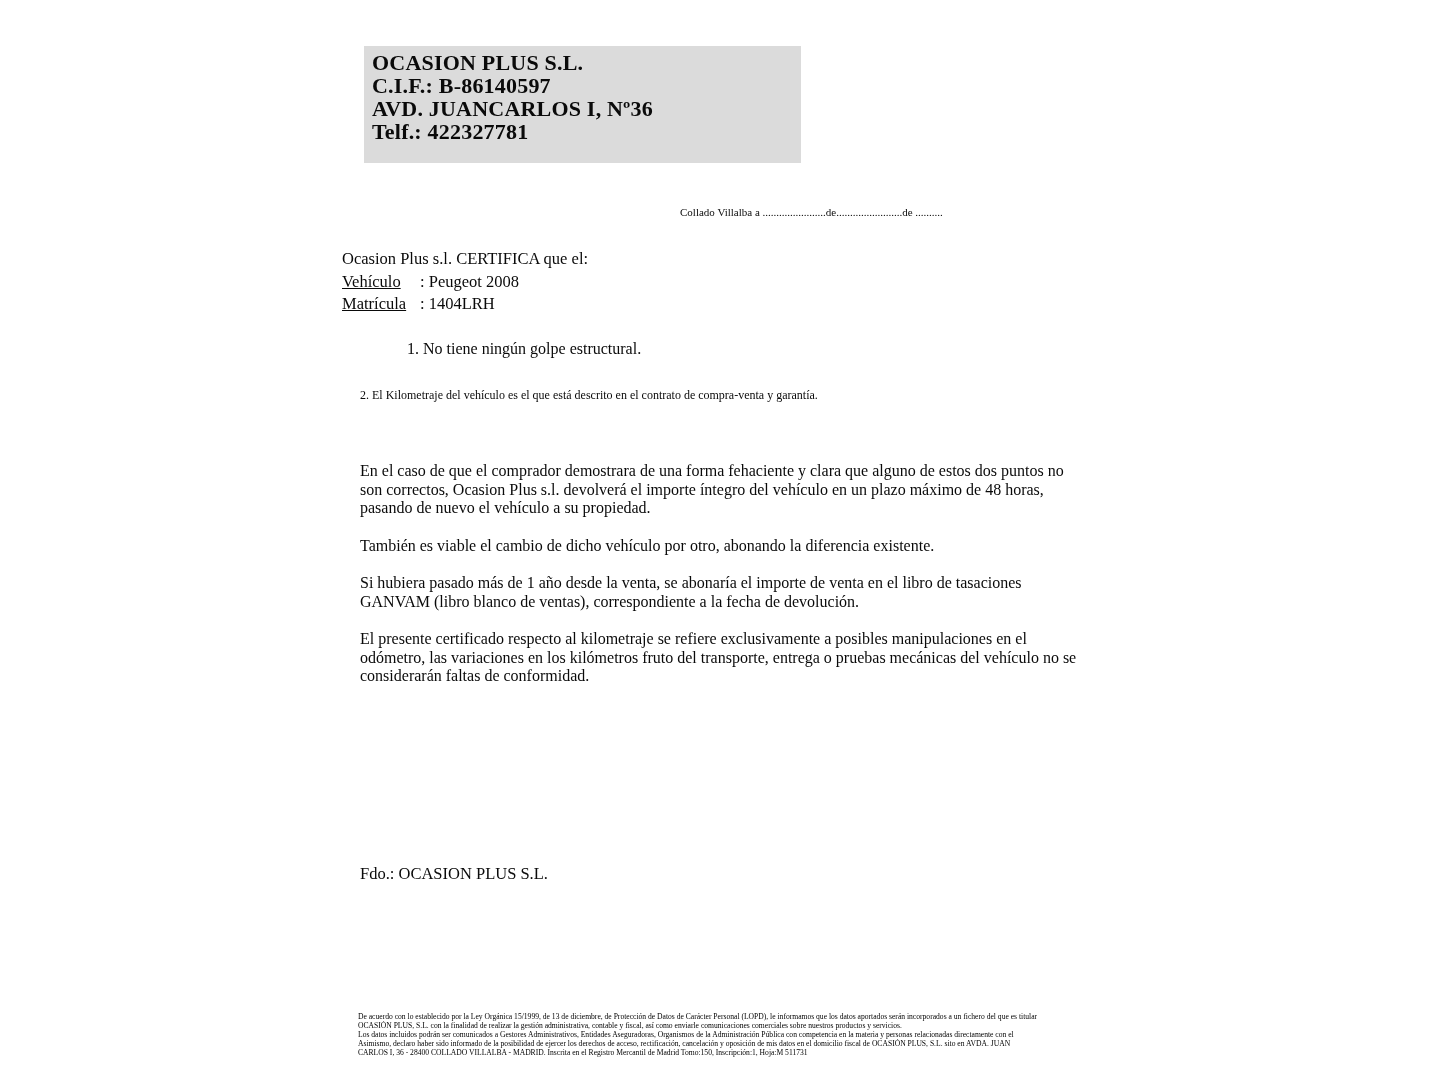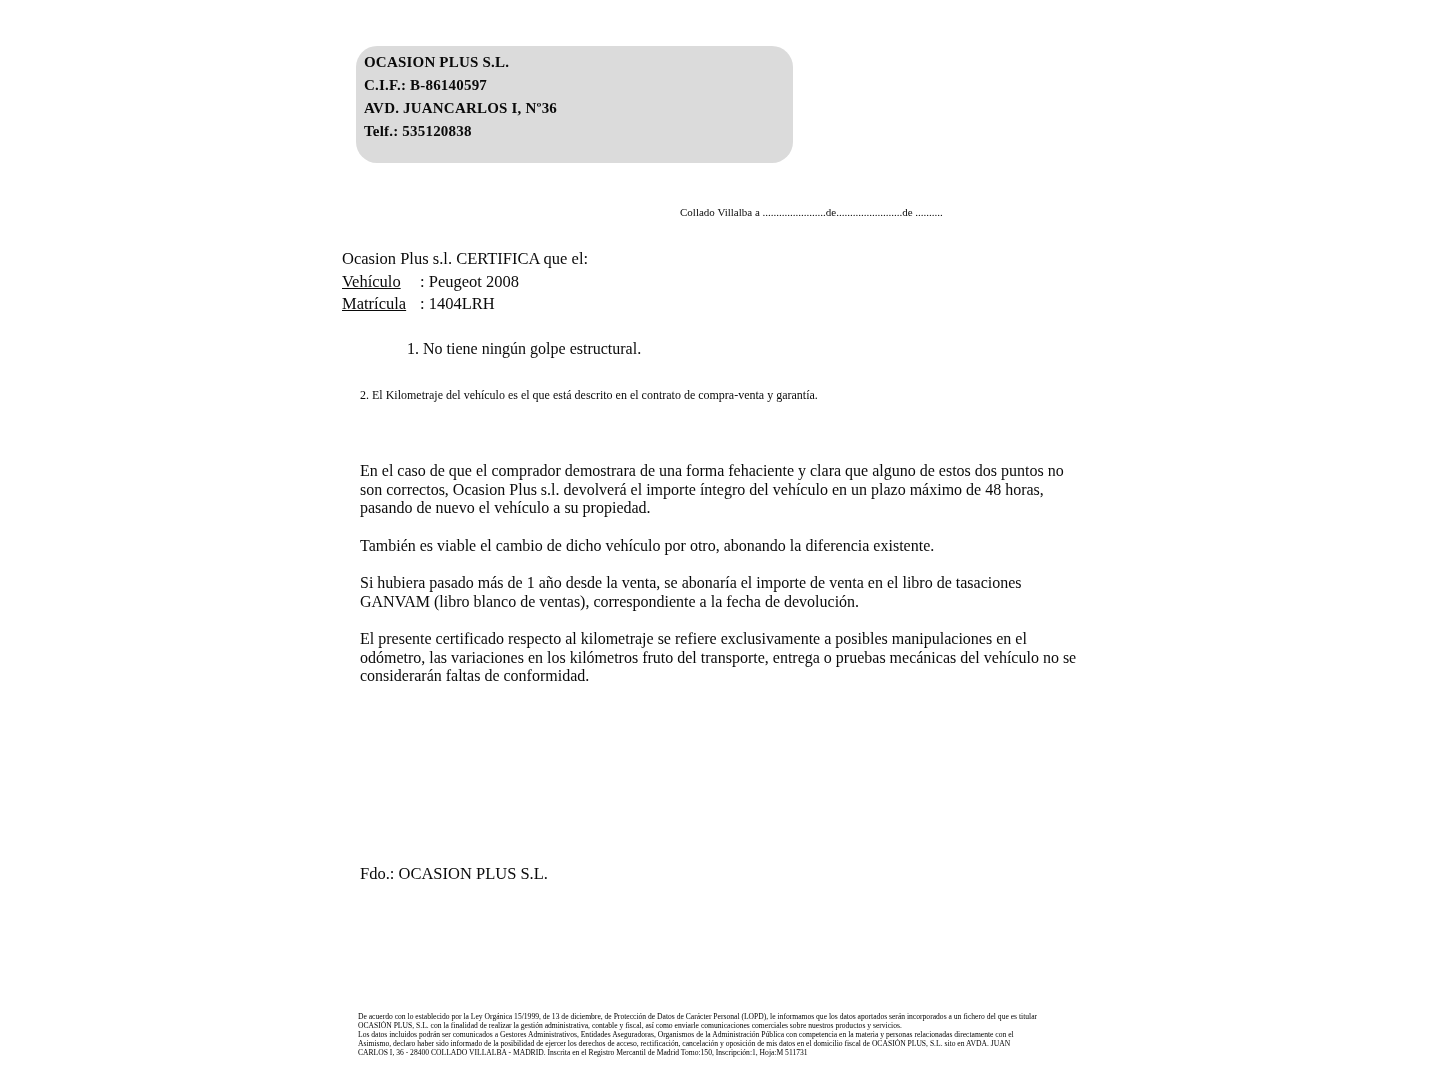--- a/index.html
+++ b/index.html
@@ -11,31 +11,30 @@
   }
   .page {
     position: relative;
     width: 1440px;
     height: 1080px;
     background: #ffffff;
     overflow: hidden;
   }
   .company-box {
     position: absolute;
-    left: 356px;
+    left: 364px;
     top: 46px;
     width: 421px;
     height: 107px;
     background: #dbdbdb;
     padding: 5px 8px;
     font-weight: bold;
-    font-size: 15px;
+    font-size: 22px;
     line-height: 23px;
     letter-spacing: 0.2px;
-    border-radius: 21px;
   }
   .date-line {
     position: absolute;
     left: 680px;
     top: 206px;
     font-size: 11px;
     white-space: nowrap;
   }
   .cert-block {
     position: absolute;
@@ -96,21 +95,21 @@
 </style>
 </head>
 <body>
 
 <div class="page">
 
   <div class="company-box">
     <div>OCASION PLUS S.L.</div>
     <div>C.I.F.: B-86140597</div>
     <div>AVD. JUANCARLOS I, Nº36</div>
-    <div>Telf.: 535120838</div>
+    <div>Telf.: 422327781</div>
   </div>
 
   <div class="date-line">Collado Villalba a .......................de........................de ..........</div>
 
   <div class="cert-block">
     <div>Ocasion Plus s.l. CERTIFICA que el:</div>
     <div>
       <span class="cert-label-wrap"><span class="underline">Vehículo</span></span><span>: Peugeot 2008</span>
     </div>
     <div>

